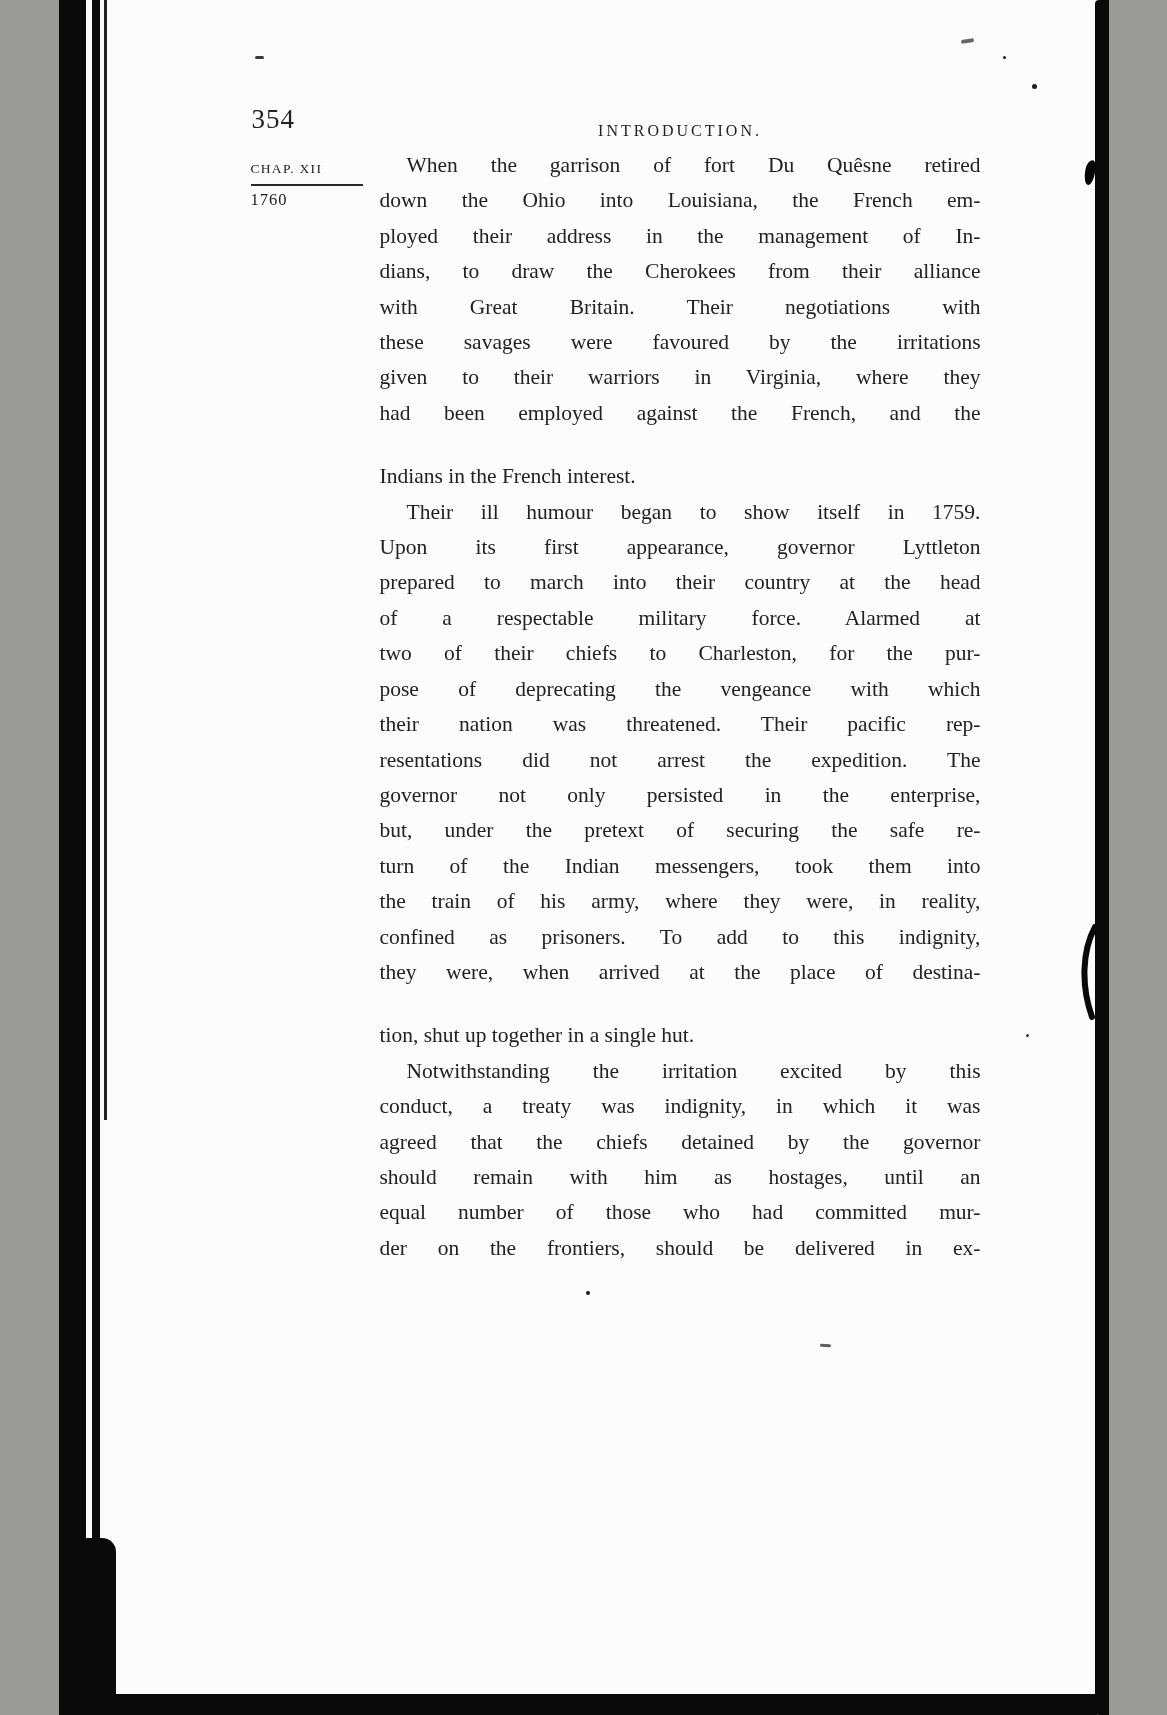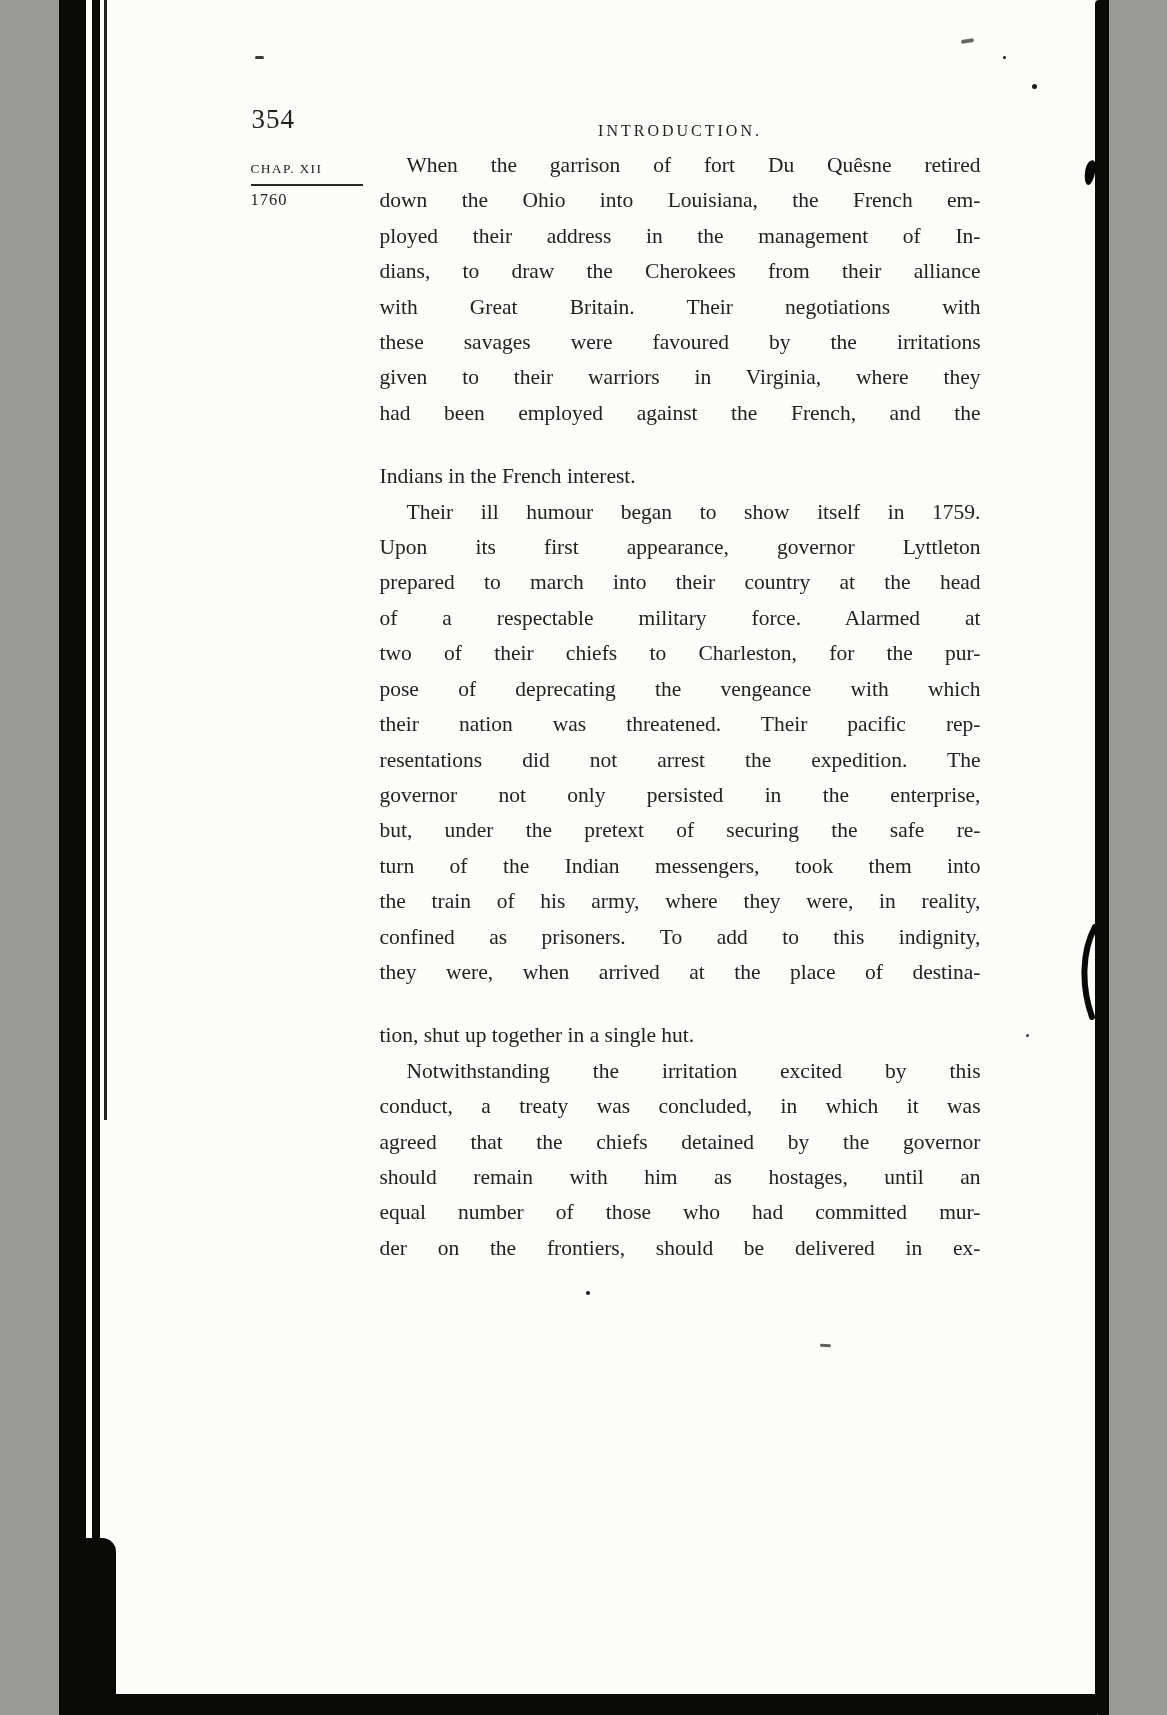--- a/index.html
+++ b/index.html
@@ -111,21 +111,21 @@
         <div class="line">governor not only persisted in the enterprise,</div>
         <div class="line">but, under the pretext of securing the safe re-</div>
         <div class="line">turn of the Indian messengers, took them into</div>
         <div class="line">the train of his army, where they were, in reality,</div>
         <div class="line">confined as prisoners.  To add to this indignity,</div>
         <div class="line">they were, when arrived at the place of destina-</div>
         <div class="line last">tion, shut up together in a single hut.</div>
       </div>
       <div class="para">
         <div class="line first">Notwithstanding the irritation excited by this</div>
-        <div class="line">conduct, a treaty was concluded, in which it was</div>
+        <div class="line">conduct, a treaty was indignity, in which it was</div>
         <div class="line">agreed that the chiefs detained by the governor</div>
         <div class="line">should remain with him as hostages, until an</div>
         <div class="line">equal number of those who had committed mur-</div>
         <div class="line">der on the frontiers, should be delivered in ex-</div>
       </div>
     </div>
 
 </div>
 
 </body></html>

